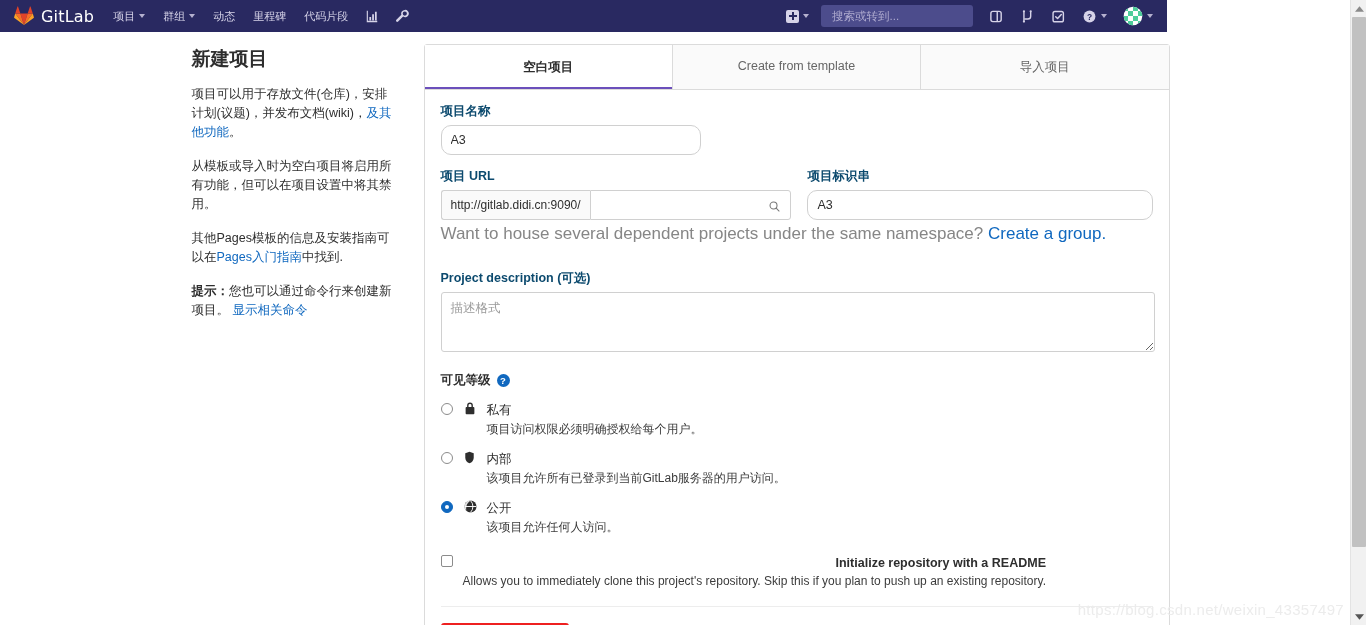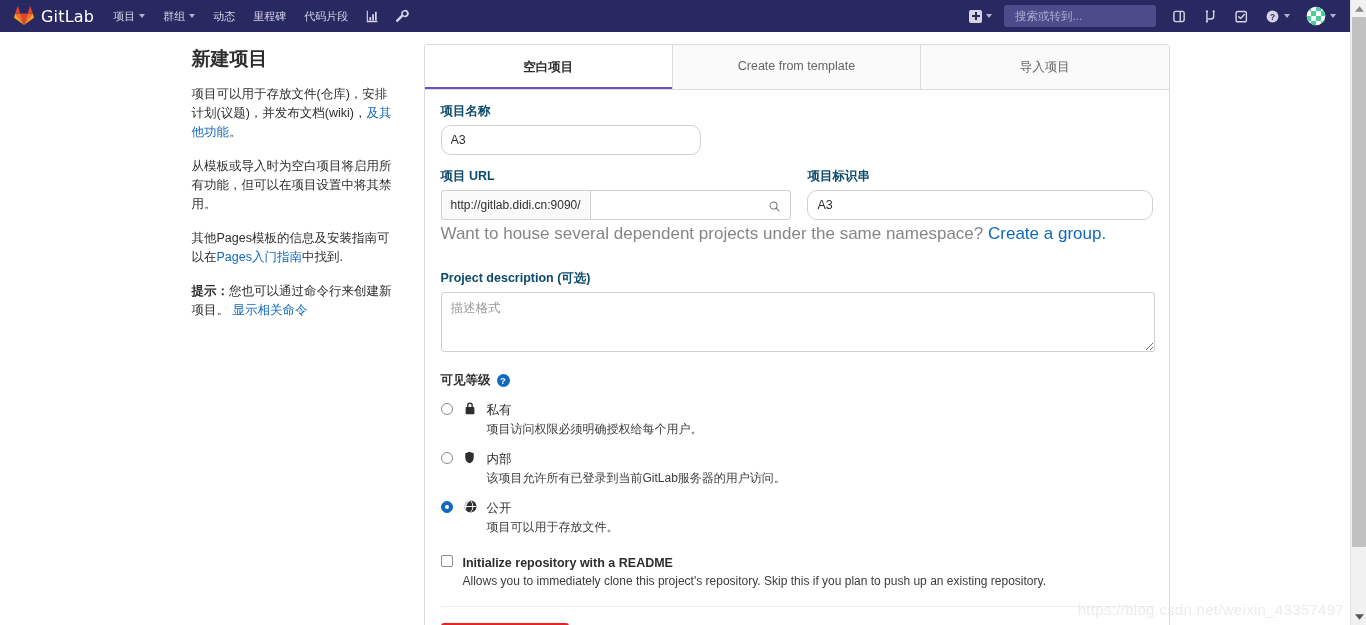--- a/index.html
+++ b/index.html
@@ -9,21 +9,21 @@
     overflow: hidden;
     background: #fff;
     font-family: "Liberation Sans", "DejaVu Sans", sans-serif;
     color: #2e2e2e;
   }
   #page { position: relative; width: 1366px; height: 625px; overflow: hidden; }
 
   
   .navbar {
     position: absolute; top: 0; left: 0;
-    width: 1350px; height: 32px;
+    width: 1167px; height: 32px;
     background: #292961;
     display: flex; align-items: center;
   }
   .brand { display: flex; align-items: center; padding: 0 10px 0 14px; }
   .brand-logo { width: 20px; height: 20px; margin-right: 7px; }
   .brand-text {
     color: #fff; font-size: 16px; letter-spacing: .2px;
     font-family: "DejaVu Sans", sans-serif; font-weight: 400;
   }
   .nav-left { display: flex; align-items: center; height: 32px; }
@@ -164,21 +164,21 @@
   }
   .radio.checked { border-color: #1068bf; background: #1068bf; }
   .radio.checked::after {
     content: ""; position: absolute; left: 3px; top: 3px;
     width: 4px; height: 4px; border-radius: 50%; background: #fff;
   }
   .vis-icon { width: 16px; margin-right: 8px; flex: none; margin-top: 1px; }
   .vis-txt .vis-name { font-size: 12.5px; color: #2e2e2e; line-height: 16px; }
   .vis-txt .vis-desc { font-size: 12px; color: #3c3c3c; line-height: 17px; margin-top: 3px; }
 
-  .readme-row { margin-top: 17px; display: flex; }
+  .readme-row { margin-top: 17px; display: flex; text-align: right; }
   .checkbox {
     width: 12px; height: 12px; border: 1px solid #8c8c8c; border-radius: 2px;
     background: #fff; margin-top: 2px; margin-right: 10px; flex: none; cursor: pointer;
   }
   .readme-title { font-size: 12.5px; font-weight: bold; color: #2e2e2e; }
   .readme-desc { font-size: 12px; color: #3c3c3c; margin-top: 3px; }
 
   .actions {
     margin-top: 18px; border-top: 1px solid #ededed;
     padding: 16px 0 13px 0; display: flex; align-items: center;
@@ -438,21 +438,21 @@
               <span class="radio checked"></span>
               <span class="vis-icon">
                 <svg width="15" height="15" viewBox="0 0 16 16">
                   <circle cx="8" cy="8" r="6.4" fill="#2e2e2e"></circle>
                   <path fill="#ffffff" d="M8 1.6a6.4 6.4 0 00-4.4 11A11 11 0 018 1.6z" opacity=".85"></path>
                   <path fill="none" stroke="#ffffff" stroke-width="1" d="M1.8 8h12.4M8 1.7a9 9 0 010 12.6"></path>
                 </svg>
               </span>
               <span class="vis-txt">
                 <span class="vis-name">公开</span>
-                <div class="vis-desc">项目可以用于存放文件。</div>
+                <div class="vis-desc">该项目允许任何人访问。</div>
               </span>
             </div>
           </div>
 
           
           <div class="readme-row">
             <span class="checkbox"></span>
             <span>
               <span class="readme-title">Initialize repository with a README</span>
               <div class="readme-desc">Allows you to immediately clone this project's repository. Skip this if you plan to push up an existing repository.</div>

